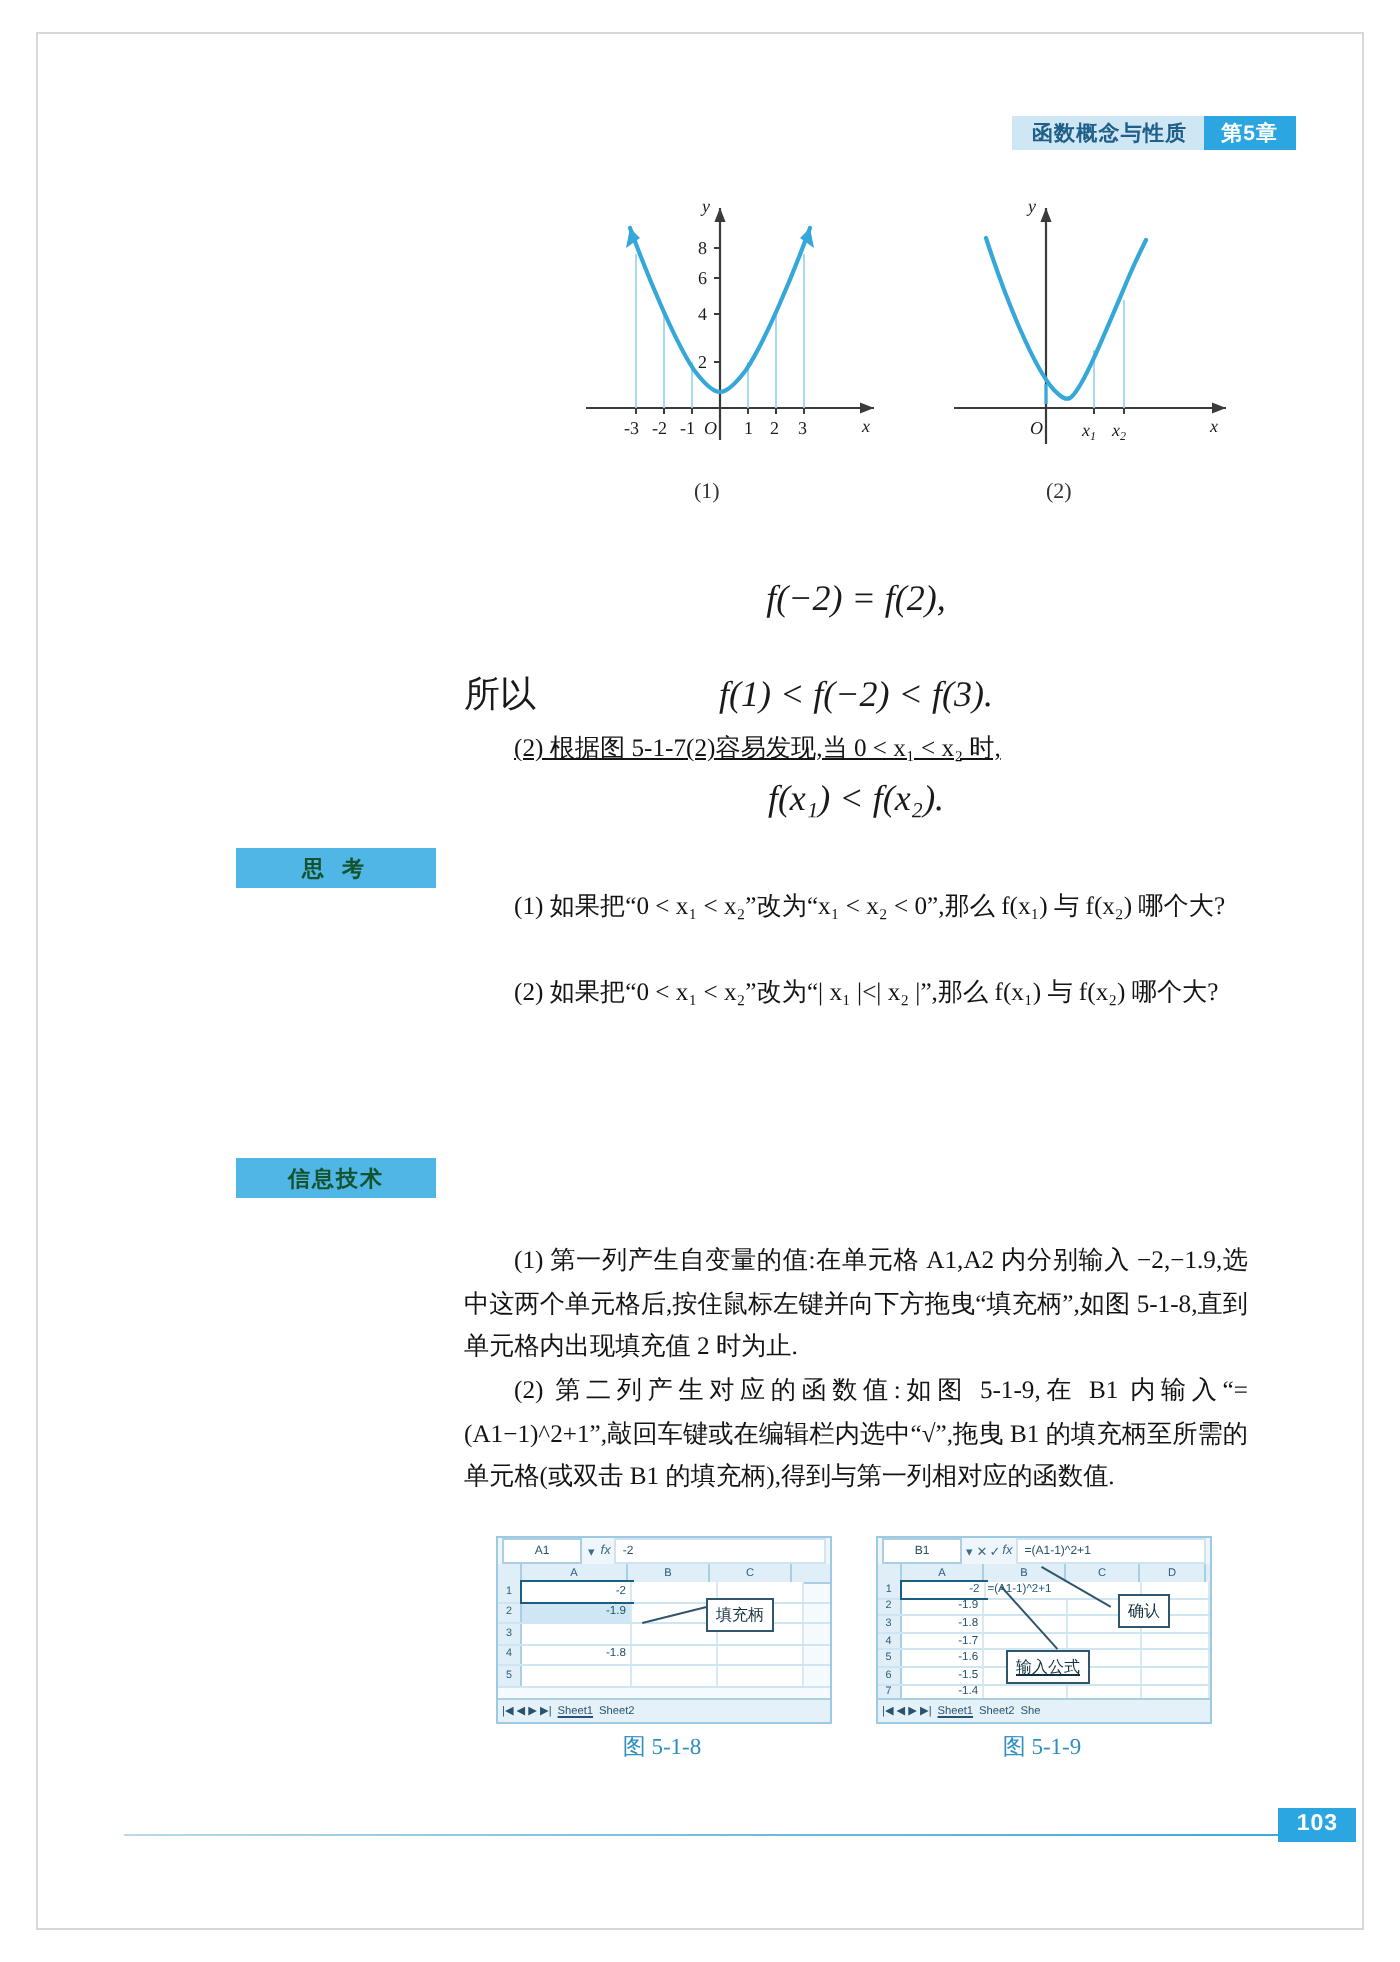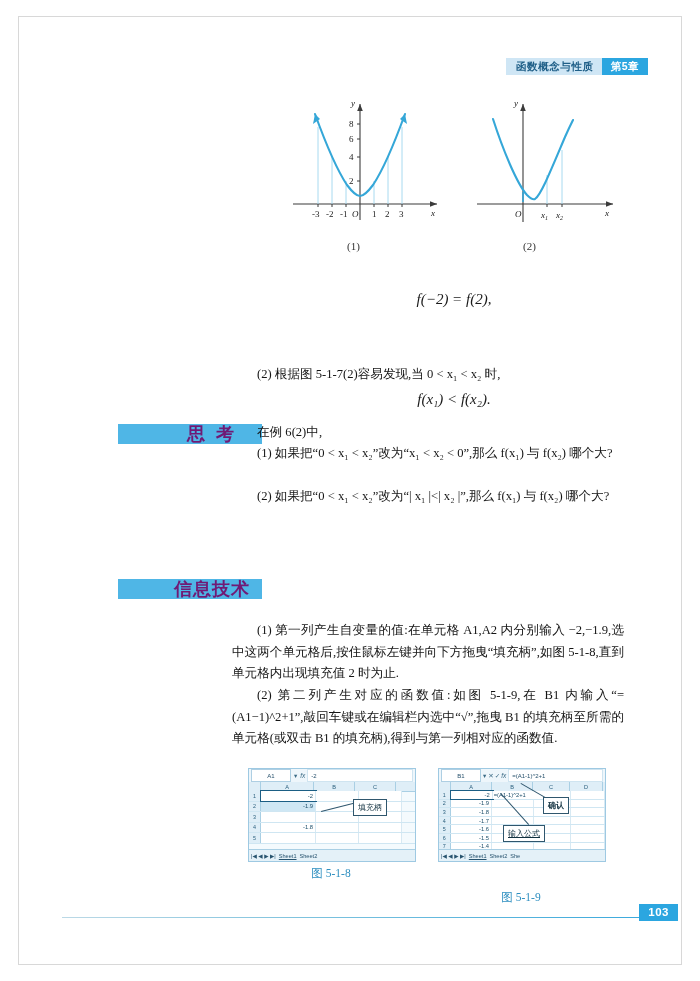--- a/index.html
+++ b/index.html
@@ -103,26 +103,25 @@
     border-left:8px solid #49b4e4;
     border-top:5px solid transparent;
     border-bottom:5px solid transparent;
   }
 
   
   .chip{
     position:absolute;
     width:100px;height:20px;
     background:#4fb6e6;
-    color:#701a75;
+    color:#14532d;
     font-family:"Liberation Sans","DejaVu Sans",sans-serif;
-    font-size:18px;font-weight:bold;
+    font-size:11px;font-weight:bold;
     display:flex;align-items:center;justify-content:center;
     letter-spacing:3px;
-    padding-left:44px;
   }
   .chip.wide{letter-spacing:1px;}
 
   
   .body-block{
     position:absolute;
     left:232px;width:392px;
     font-size:12.6px;
     line-height:21.5px;
     text-align:justify;
@@ -130,21 +129,21 @@
   }
   .ind{display:inline-block;width:25px;}
   .eq{
     display:block;
     text-align:center;
     font-style:italic;
     font-family:"Liberation Serif","DejaVu Serif",serif;
   }
   .eqrow{
     position:absolute;left:232px;width:392px;
-    font-size:15px;line-height:23px;margin-left:26px;
+    font-size:18px;line-height:23px;
   }
   .lbl{position:absolute;left:0;font-style:normal;}
 
   
   .xl{
     position:absolute;
     border:1px solid #9ec9e2;
     background:#f4fafd;
     overflow:hidden;
   }
@@ -351,34 +350,35 @@
       </svg>
       <div class="fig-caption-sub" style="left:58px;">(2)</div>
     </div>
   </div>
 
 
 
   <div class="eqrow" style="top:288px;">
     <span class="eq">f(−2) = f(2),</span>
   </div>
-
-  <div class="body-block" style="top:364px;">
+  <div class="eqrow" style="top:336px;">
+    <span class="lbl">所以</span>
+    <span class="eq">f(1) &lt; f(−2) &lt; f(3).</span>
+  </div>
+
+  <div class="body-block" style="top:364px;text-decoration:underline;">
     <span class="ind"></span><span>(2) 根据图 5-1-7(2)容易发现,当 0 &lt; x₁ &lt; x₂ 时,</span>
   </div>
 
   <div class="eqrow" style="top:388px;">
     <span class="eq">f(x₁) &lt; f(x₂).</span>
   </div>
 
   <div class="chip" style="left:118px;top:424px;">思  考</div>
 
-  <div class="body-block" style="top:422px;">
-    <span class="ind"></span><span>在例 6(2)中,</span>
-  </div>
   <div class="body-block" style="top:443px;">
     <span class="ind"></span><span>(1) 如果把“0 &lt; x₁ &lt; x₂”改为“x₁ &lt; x₂ &lt; 0”,那么 f(x₁) 与 f(x₂) 哪个大?</span>
   </div>
   <div class="body-block" style="top:486px;">
     <span class="ind"></span><span>(2) 如果把“0 &lt; x₁ &lt; x₂”改为“| x₁ |&lt;| x₂ |”,那么 f(x₁) 与 f(x₂) 哪个大?</span>
   </div>
 
   <div class="chip wide" style="left:118px;top:579px;">信息技术</div>
 
   <div class="body-block" style="top:620px;">
@@ -530,23 +530,23 @@
       </div>
 
       <div class="xl-tabs">
         <span>|◀ ◀ ▶ ▶|</span>
         <span style="text-decoration:underline;">Sheet1</span>
         <span>Sheet2</span>
         <span>She</span>
       </div>
 
       <div class="leader" style="left:82px;top:14px;width:40px;transform:rotate(30deg);"></div>
-      <div class="callout" style="left:104px;top:28px;font-weight:bold;">确认</div>
+      <div class="callout" style="left:120px;top:28px;">确认</div>
 
       <div class="leader" style="left:62px;top:24px;width:42px;transform:rotate(48deg);"></div>
       <div class="callout" style="left:64px;top:56px;text-decoration:underline;">输入公式</div>
     </div>
   </div>
-  <div class="xl-caption" style="left:438px;top:866px;width:166px;margin-top:24px;">图 5-1-9</div>
+  <div class="xl-caption" style="left:438px;top:866px;width:166px;">图 5-1-9</div>
 
   <div class="footer-rule"></div>
   <div class="pagenum">103</div>
 </div>
 
 </body></html>

